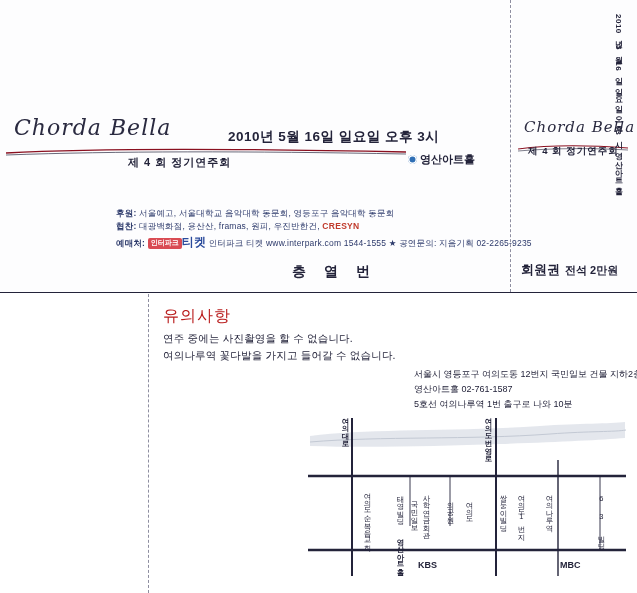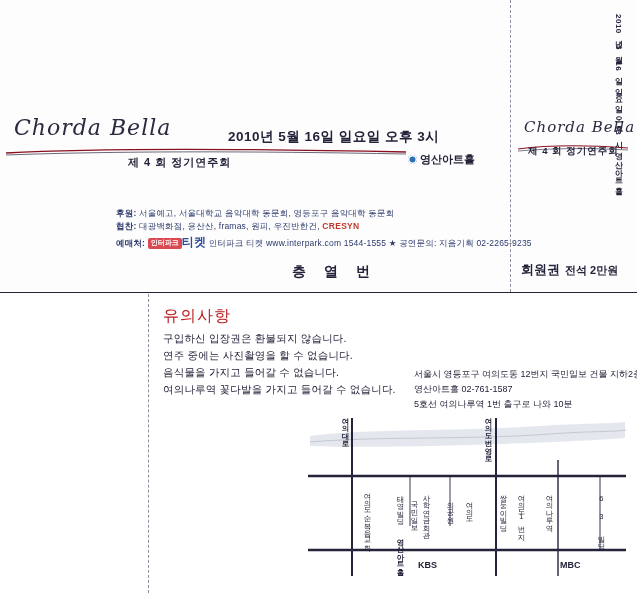--- a/index.html
+++ b/index.html
@@ -330,23 +330,21 @@
   <div style="position:absolute; left:612px; top:14px; width:16px; height:110px;">
     <span style="display:inline-block; writing-mode:vertical-rl; font-size:8px; font-weight:bold; color:#23233a; white-space:nowrap; letter-spacing:0.5px;">2010년 5월 16일 일요일 오후 3시 영산아트홀</span>
   </div>
 
   <div class="stub-seat">
     <span>회원권</span><span class="price">전석 2만원</span>
   </div>
 
   <div class="notice-title">유의사항</div>
   <div class="notice-list">
-    <div>구입하신 입장권은 환불되지 않습니다.</div>
     <div>연주 중에는 사진촬영을 할 수 없습니다.</div>
-    <div>음식물을 가지고 들어갈 수 없습니다.</div>
     <div>여의나루역 꽃다발을 가지고 들어갈 수 없습니다.</div>
   </div>
 
   <div class="address">
     <div>서울시 영등포구 여의도동 12번지 국민일보 건물 지하2층</div>
     <div>영산아트홀 02-761-1587</div>
     <div>5호선 여의나루역 1번 출구로 나와 10분</div>
   </div>
 
   <svg class="map" viewBox="0 0 330 180" preserveAspectRatio="none">

